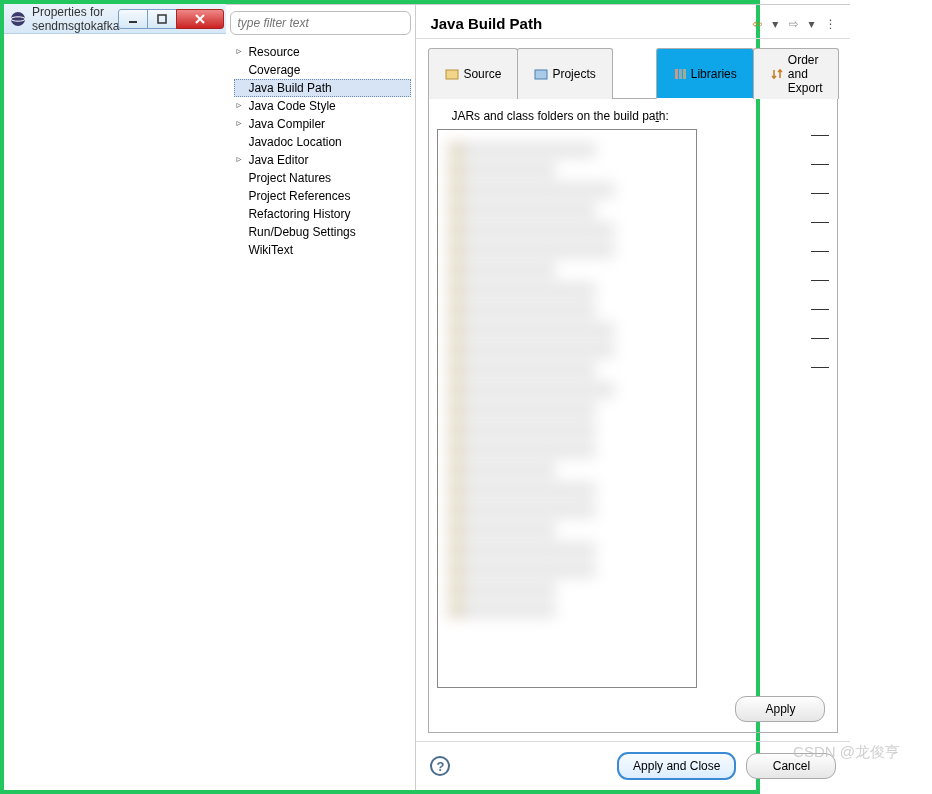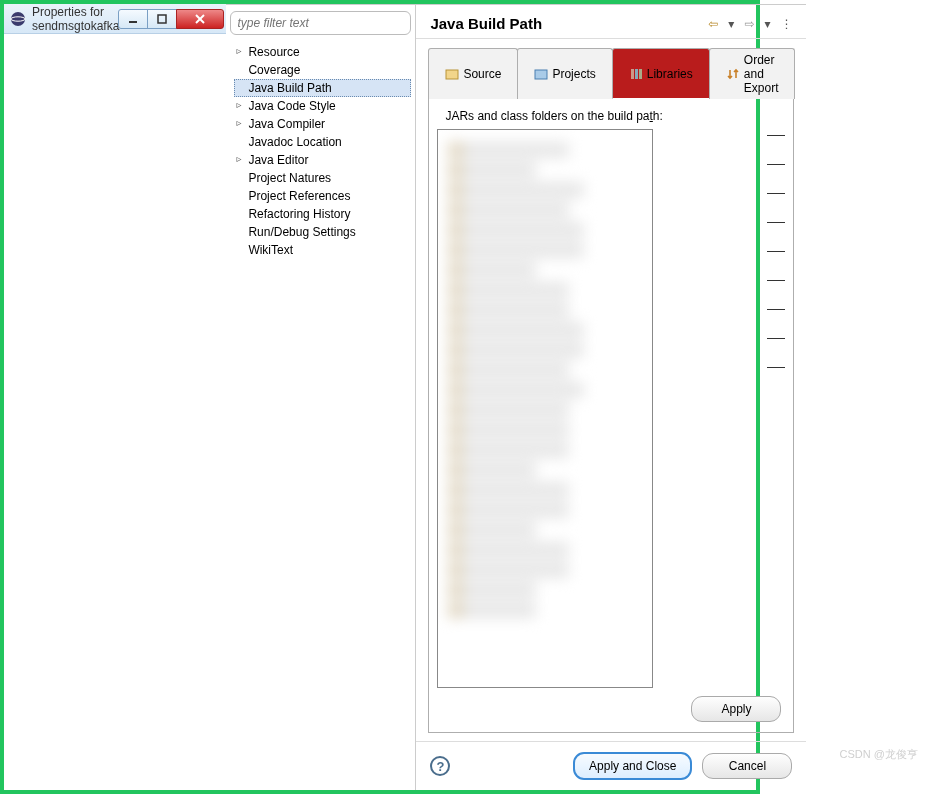--- a/index.html
+++ b/index.html
@@ -19,41 +19,41 @@
   .tree-item { padding: 2px 2px 2px 14px; color: #000; white-space: nowrap; cursor: default; position: relative; }
   .tree-item.has-children::before { content: "▹"; position: absolute; left: 2px; color: #666; font-size: 10px; top: 2px; }
   .tree-item.selected { background: #d6e4f5; border: 1px dotted #6a8bb0; padding: 1px 1px 1px 13px; }
   .main { flex: 1; display: flex; flex-direction: column; min-width: 0; }
   .header { display: flex; align-items: center; padding: 10px 14px 6px 14px; border-bottom: 1px solid #ddd; }
   .header-title { font-size: 15px; font-weight: bold; flex: 1; }
   .nav-icons { display: flex; gap: 10px; align-items: center; color: #b88a2a; }
   .content { flex: 1; padding: 8px 12px 8px 12px; display: flex; flex-direction: column; min-height: 0; }
   .tabs { display: flex; border-bottom: 1px solid #aeaeae; }
   .tab { padding: 4px 16px; border: 1px solid #aeaeae; border-bottom: none; background: #f2f2f2; margin-right: -1px; display: flex; gap: 4px; align-items: center; border-top-left-radius: 3px; border-top-right-radius: 3px; position: relative; top: 1px; }
-  .tab.active { background: #b91c1c; border-bottom: 1px solid #fff; }
+  .tab.active { background: #0ea5e9; border-bottom: 1px solid #fff; margin-left: 44px; }
   .tab-icon { width: 14px; height: 14px; }
   .tabpane { border: 1px solid #aeaeae; border-top: none; flex: 1; padding: 6px 8px 10px 8px; display: flex; flex-direction: column; min-height: 0; }
-  .pane-label { margin: 4px 0 6px 8px; }
+  .pane-label { margin: 4px 0 6px 14px; }
   .pane-label u { text-decoration: underline; }
   .pane-row { flex: 1; display: flex; gap: 12px; min-height: 0; }
   .listbox { flex: 1; border: 1px solid #888; background: #fff; overflow: hidden; position: relative; }
   .blur-stack { padding: 12px 10px; filter: blur(7px); }
   .blur-line { height: 16px; margin-bottom: 4px; background: linear-gradient(90deg,#e2d8c4 0 16px,#e7e7e7 16px 100%); border-radius: 2px; }
   .blur-line.short { width: 45%; }
   .blur-line.med { width: 62%; }
   .blur-line.long { width: 70%; }
   .side-btns { width: 120px; display: flex; flex-direction: column; gap: 28px; padding-top: 6px; align-items: flex-end; }
   .side-dash { width: 18px; height: 1px; background: #333; }
   .apply-row { display: flex; justify-content: flex-end; padding: 8px 4px 0 0; }
   .btn { min-width: 90px; padding: 5px 14px; background: linear-gradient(#fefefe,#e6e6e6); border: 1px solid #aaa; border-radius: 11px; text-align: center; }
   .footer { border-top: 1px solid #ddd; padding: 10px 14px; display: flex; align-items: center; gap: 10px; }
   .footer .spacer { flex: 1; }
   .help-icon { width: 20px; height: 20px; border: 2px solid #4a6d8c; border-radius: 50%; display: flex; align-items: center; justify-content: center; color: #4a6d8c; font-weight: bold; font-size: 13px; }
   .btn.primary { border: 2px solid #3a8ad6; background: linear-gradient(#f7fbff,#def); }
-  .watermark { position: absolute; right: 14px; bottom: 32px; color: #bbb; opacity: .7; font-size: 11px; pointer-events: none; }
+  .watermark { position: absolute; right: 32px; bottom: 32px; color: #bbb; opacity: .7; font-size: 15px; pointer-events: none; }
 </style>
 </head>
 <body>
 
 <div class="window">
   <div class="titlebar">
     <svg class="titlebar-icon" viewBox="0 0 16 16">
         <circle cx="8" cy="8" r="7" fill="#3b3b6d"></circle>
         <ellipse cx="8" cy="8" rx="7" ry="2.2" fill="none" stroke="#fff" stroke-width="1"></ellipse>
       </svg>

